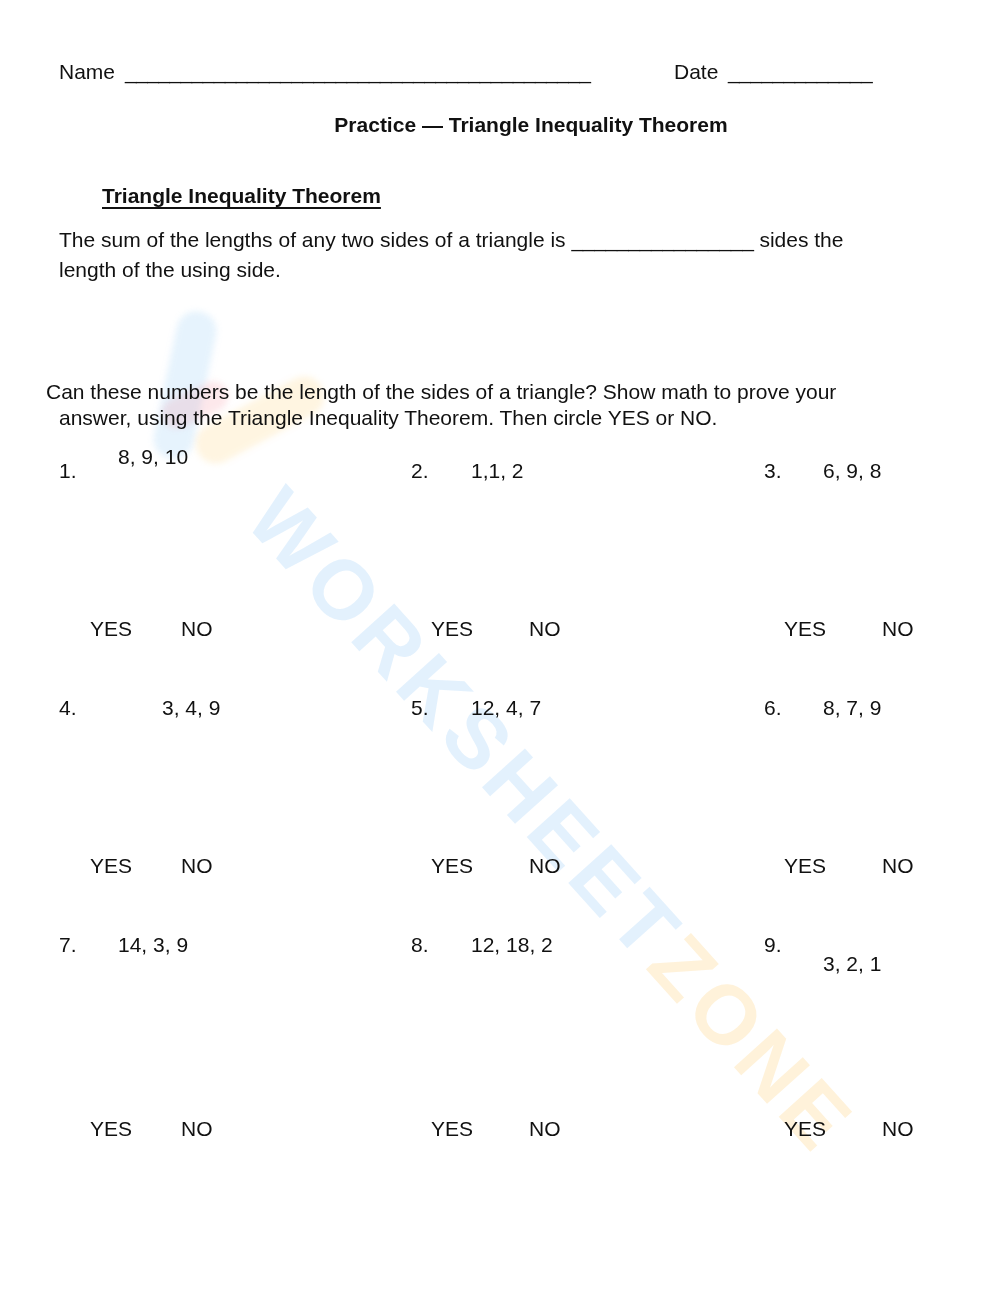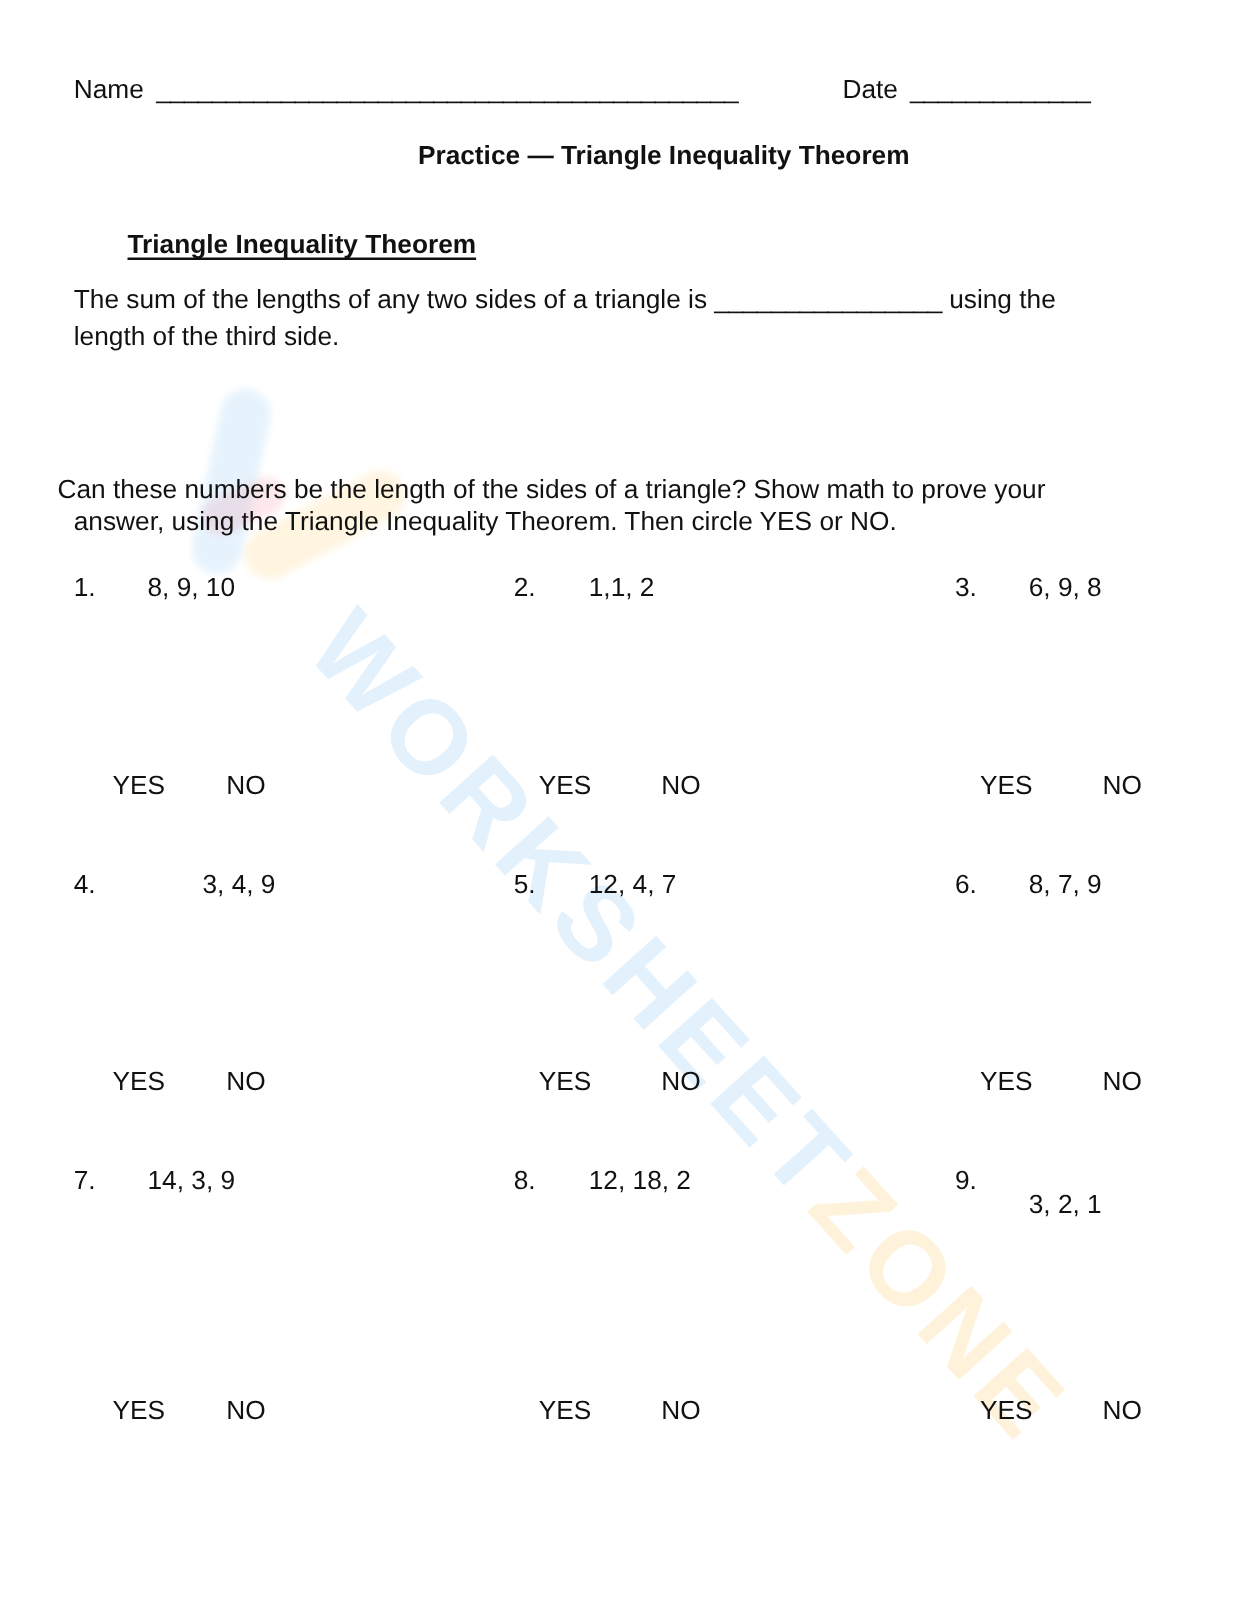--- a/index.html
+++ b/index.html
@@ -43,29 +43,29 @@
   <span class="abs t20" style="left:125px;top:60px;letter-spacing:-0.6px;">__________________________________________</span>
   <span class="abs t20" style="left:674px;top:60px;">Date</span>
   <span class="abs t20" style="left:728px;top:60px;letter-spacing:-0.6px;">_____________</span>
 
   <div class="abs t20 bold" style="left:0;width:1000px;text-align:center;top:113px;">Practice — Triangle Inequality Theorem</div>
 
   <span class="abs t20 bold u" style="left:59px;top:184px;margin-left:12px;">Triangle Inequality Theorem</span>
   <div class="abs t20" style="left:59px;top:228px;">
     <span>The sum of the lengths of any two sides of a triangle is</span>
     <span style="letter-spacing:-0.3px;">________________</span>
-    <span>using the</span>
+    <span>sides the</span>
   </div>
-  <div class="abs t20" style="left:59px;top:258px;">length of the third side.</div>
+  <div class="abs t20" style="left:59px;top:258px;">length of the using side.</div>
 
   <div class="abs t20" style="left:46px;top:380px;">Can these numbers be the length of the sides of a triangle?  Show math to prove your</div>
   <div class="abs t20" style="left:59px;top:406px;">answer, using the Triangle Inequality Theorem.  Then circle YES or NO.</div>
 
   <span class="abs t20" style="left:59px;top:459px;">1.</span>
-  <span class="abs t20" style="left:118px;top:459px;">8, 9, 10</span>
+  <span class="abs t20" style="left:118px;top:445px;">8, 9, 10</span>
   <span class="abs t20" style="left:411px;top:459px;">2.</span>
   <span class="abs t20" style="left:471px;top:459px;">1,1, 2</span>
   <span class="abs t20" style="left:764px;top:459px;">3.</span>
   <span class="abs t20" style="left:823px;top:459px;">6, 9, 8</span>
 
   <span class="abs t20" style="left:90px;top:617px;">YES</span>
   <span class="abs t20" style="left:181px;top:617px;">NO</span>
   <span class="abs t20" style="left:431px;top:617px;">YES</span>
   <span class="abs t20" style="left:529px;top:617px;">NO</span>
   <span class="abs t20" style="left:784px;top:617px;">YES</span>

